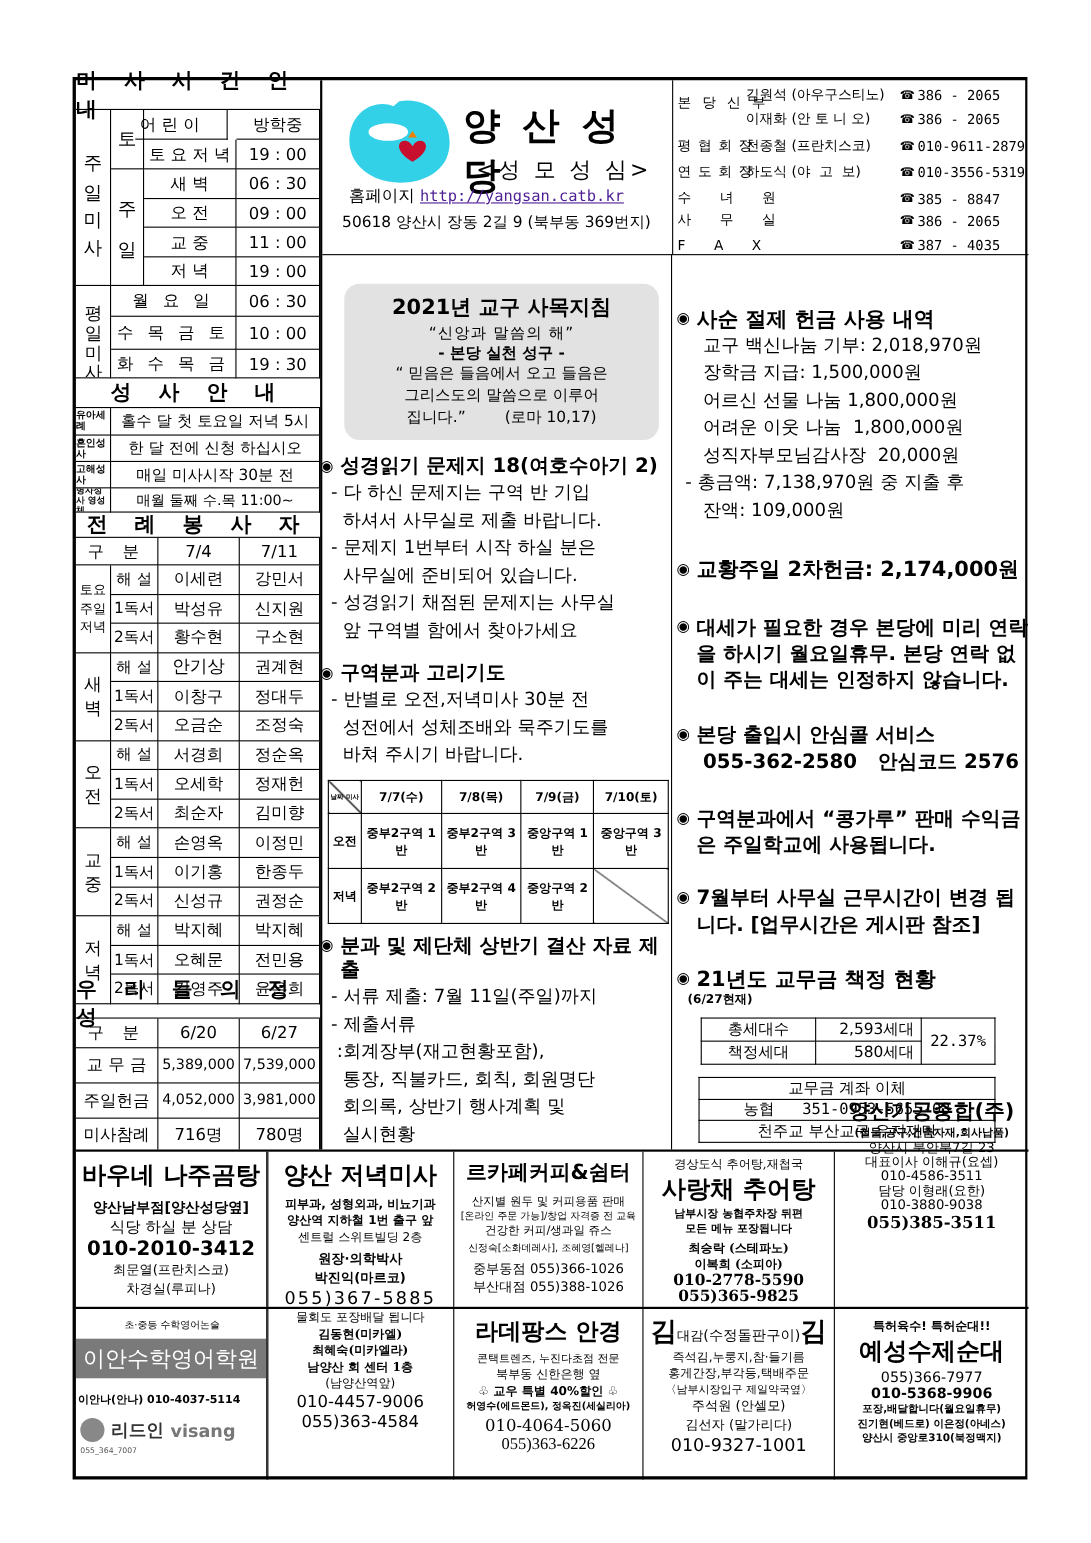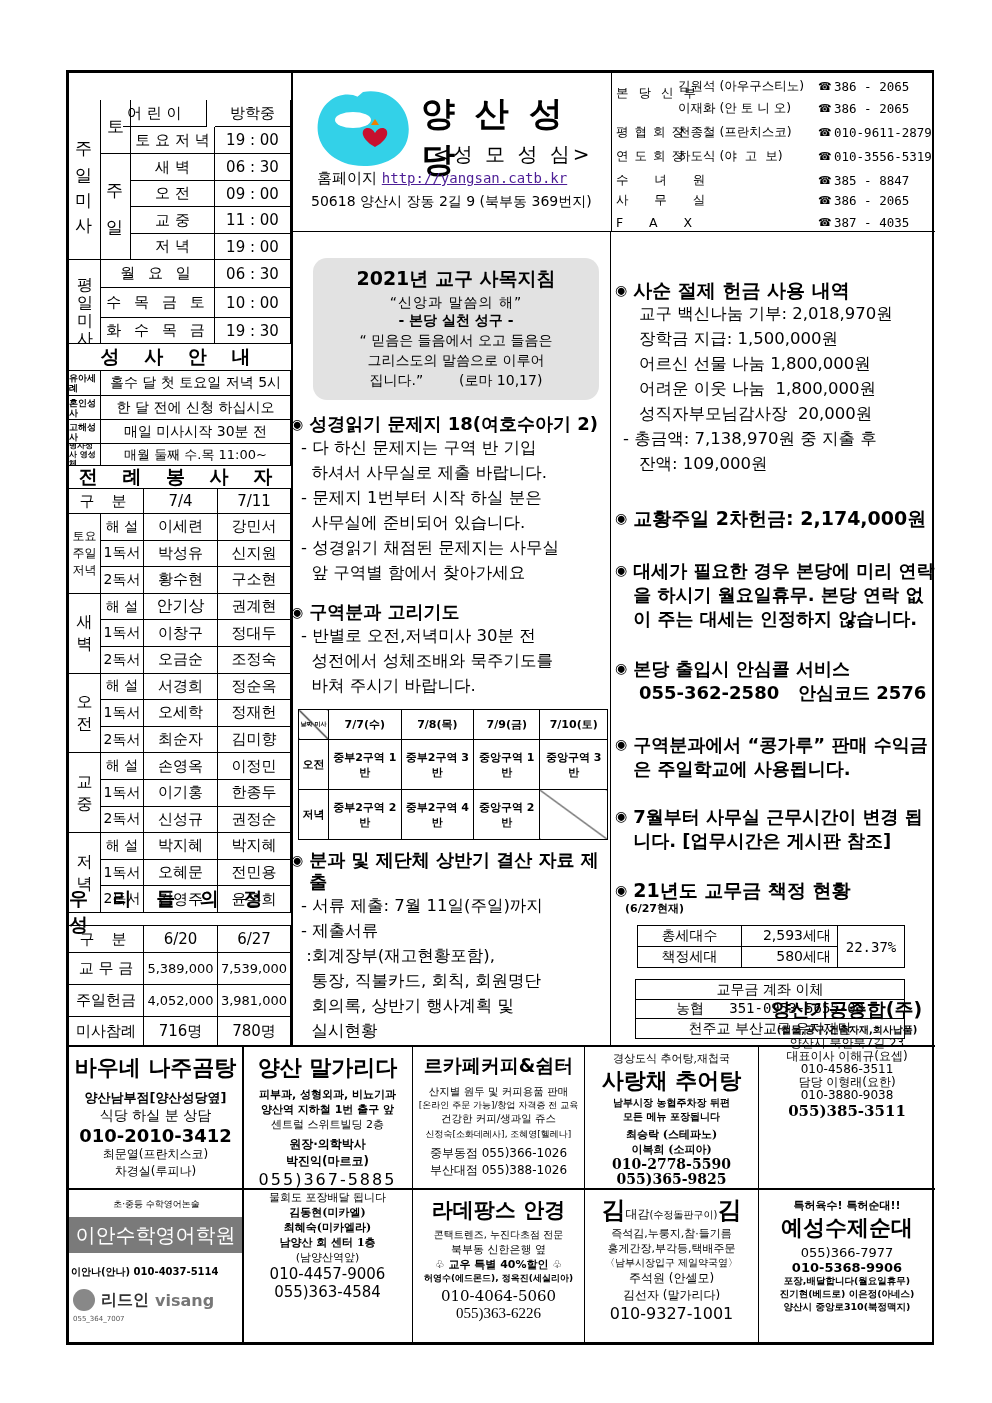--- a/index.html
+++ b/index.html
@@ -25,20 +25,21 @@
 .txt{font-size:16.5px;line-height:25px;}
 .ad{position:absolute;border-right:1px solid #000;text-align:center;overflow:hidden;}
 table{border-collapse:collapse;}
 </style>
 </head>
 <body>
 
 <div class="page">
 
   <div class="lc">
+    <div class="sechead" style="top:0;height:27px;">미 사 시 간 안 내</div>
 
     <div class="cell vert" style="left:0;top:27px;width:32px;height:160px;font-size:17px;">주일미사</div>
     <div class="cell" style="left:32px;top:27px;width:30px;height:54px;font-size:17px;">토</div>
     <div class="cell vert" style="left:32px;top:81px;width:30px;height:106px;font-size:17px;letter-spacing:18px;">주일</div>
 
     <div class="cell" style="left:54px;top:27px;width:84px;height:27px;justify-content:space-between;padding:0 4px;">어 린 이</div>
     <div class="cell" style="left:146px;top:27px;width:76px;height:27px;">방학중</div>
     <div class="cell" style="left:62px;top:54px;width:84px;height:27px;">토 요 저 녁</div>
     <div class="cell" style="left:146px;top:54px;width:76px;height:27px;">19 : 00</div>
     <div class="cell" style="left:62px;top:81px;width:84px;height:27px;">새 벽</div>
@@ -368,21 +369,21 @@
 
   <div class="ad" style="left:0;top:974px;width:174px;height:141px;">
     <div style="font-size:22px;font-weight:bold;margin-top:6px;white-space:nowrap;">바우네 나주곰탕</div>
     <div style="font-size:13px;font-weight:bold;margin-top:6px;">양산남부점[양산성당옆]</div>
     <div style="font-size:14px;">식당 하실 분 상담</div>
     <div style="font-size:18px;font-weight:bold;">010-2010-3412</div>
     <div style="font-size:12px;">최문열(프란치스코)</div>
     <div style="font-size:12px;">차경실(루피나)</div>
   </div>
   <div class="ad" style="left:174px;top:974px;width:170px;height:141px;">
-    <div style="font-size:22px;font-weight:bold;margin-top:6px;white-space:nowrap;">양산 말가리다</div>
+    <div style="font-size:22px;font-weight:bold;margin-top:6px;white-space:nowrap;">양산 저녁미사</div>
     <div style="font-size:11px;font-weight:bold;margin-top:4px;">피부과, 성형외과, 비뇨기과</div>
     <div style="font-size:11px;font-weight:bold;">양산역 지하철 1번 출구 앞</div>
     <div style="font-size:11px;font-weight:normal;">센트럴 스위트빌딩 2층</div>
     <div style="font-size:12px;font-weight:bold;margin-top:4px;">원장·의학박사</div>
     <div style="font-size:12px;font-weight:bold;">박진익(마르코)</div>
     <div style="font-size:16px;letter-spacing:2px;">055)367-5885</div>
   </div>
   <div class="ad" style="left:344px;top:974px;width:172px;height:141px;">
     <div style="font-size:19px;font-weight:bold;margin-top:6px;white-space:nowrap;">르카페커피&amp;쉼터</div>
     <div style="font-size:10.5px;margin-top:6px;">산지별 원두 및 커피용품 판매</div>
@@ -437,21 +438,21 @@
     <div style="font-size:21px;font-weight:bold;margin-top:6px;white-space:nowrap;">라데팡스 안경</div>
     <div style="font-size:10px;margin-top:4px;">콘택트렌즈, 누진다초점 전문</div>
     <div style="font-size:11px;">북부동 신한은행 옆</div>
     <div style="font-size:11px;font-weight:bold;">♧ 교우 특별 40%할인 ♧</div>
     <div style="font-size:9px;font-weight:bold;white-space:nowrap;">허영수(에드몬드), 정옥진(세실리아)</div>
     <div style="font-size:15px;font-family:'DejaVu Serif',serif;margin-top:2px;">010-4064-5060</div>
     <div style="font-size:15px;font-family:Liberation Serif, serif;">055)363-6226</div>
   </div>
   <div class="ad" style="left:516px;top:1117px;width:174px;height:155px;">
     <div style="white-space:nowrap;margin-top:4px;">
-      <span style="font-size:24px;font-weight:bold;">김</span><span style="font-size:12px;">대감</span><span style="font-size:10px;">(수정돌판구이)</span><span style="font-size:24px;font-weight:bold;">김</span>
+      <span style="font-size:24px;font-weight:bold;">김</span><span style="font-size:12px;">대감</span><span style="font-size:13px;">(수정돌판구이)</span><span style="font-size:24px;font-weight:bold;">김</span>
     </div>
     <div style="font-size:11px;">즉석김,누룽지,참·들기름</div>
     <div style="font-size:11px;">홍게간장,부각등,택배주문</div>
     <div style="font-size:10px;">〈남부시장입구 제일약국옆〉</div>
     <div style="font-size:12px;">주석원 (안셀모)</div>
     <div style="font-size:12px;">김선자 (말가리다)</div>
     <div style="font-size:16px;">010-9327-1001</div>
   </div>
   <div class="ad" style="left:690px;top:1117px;width:176px;height:155px;border-right:none;">
     <div style="font-size:11px;font-weight:bold;margin-top:8px;">특허육수! 특허순대!!</div>

